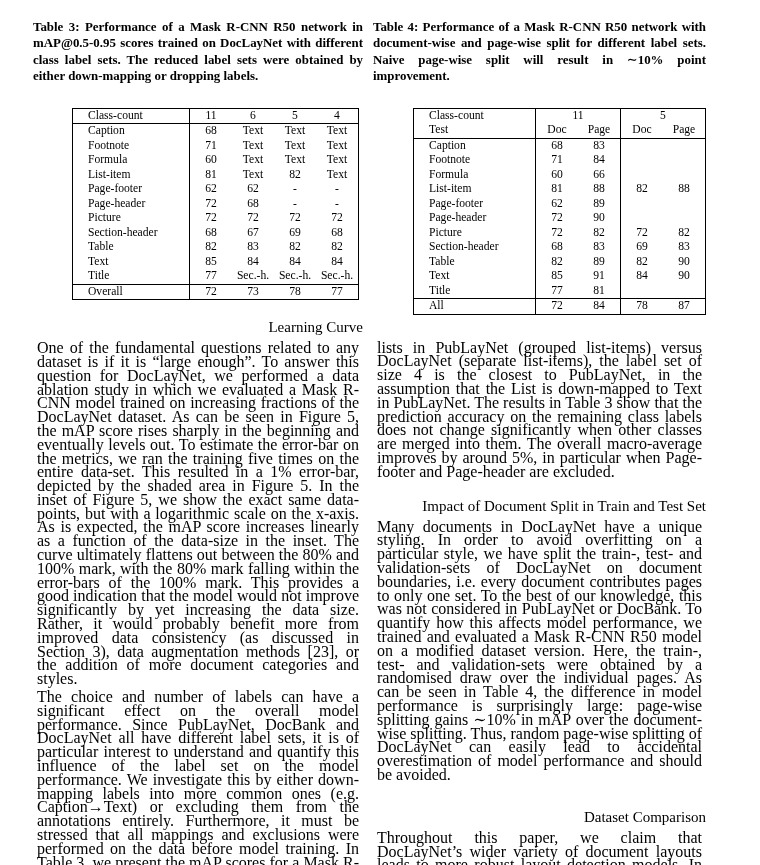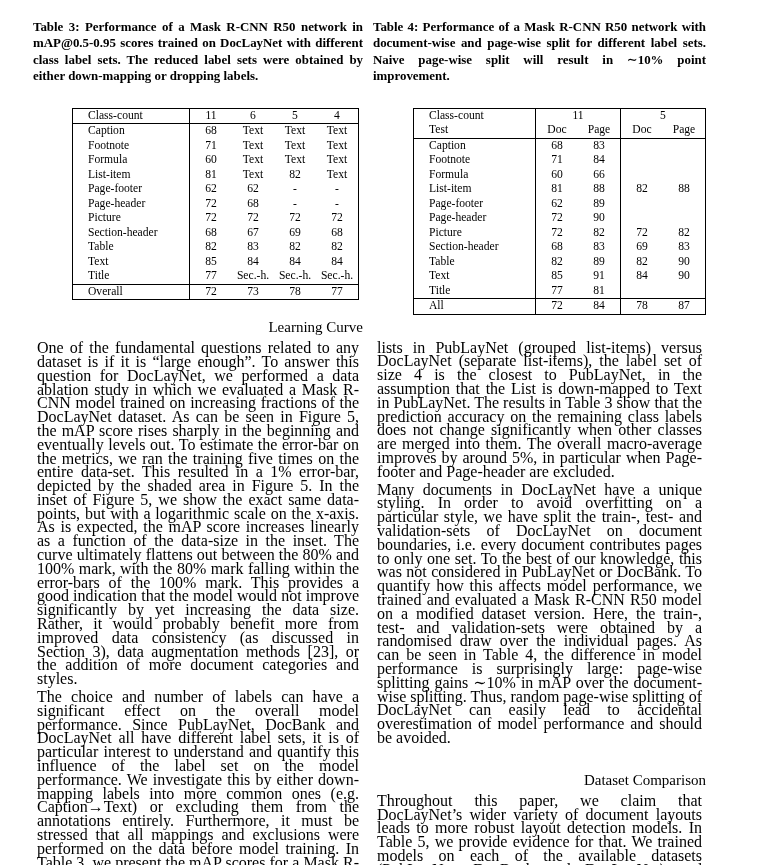--- a/index.html
+++ b/index.html
@@ -263,17 +263,18 @@
           <td class="num">72</td>
           <td class="num">84</td>
           <td class="num g2">78</td>
           <td class="num">87</td>
         </tr>
       </tfoot>
     </table>
 
   <p class="body cont">lists in PubLayNet (grouped list-items) versus DocLayNet (separate list-items), the label set of size 4 is the closest to PubLayNet, in the assumption that the List is down-mapped to Text in PubLayNet. The results in Table 3 show that the prediction accuracy on the remaining class labels does not change significantly when other classes are merged into them. The overall macro-average improves by around 5%, in particular when Page-footer and Page-header are excluded.</p>
 
+  <h2 class="sec">Impact of Document Split in Train and Test Set</h2>
   <p class="body">Many documents in DocLayNet have a unique styling. In order to avoid overfitting on a particular style, we have split the train-, test- and validation-sets of DocLayNet on document boundaries, i.e. every document contributes pages to only one set. To the best of our knowledge, this was not considered in PubLayNet or DocBank. To quantify how this affects model performance, we trained and evaluated a Mask R-CNN R50 model on a modified dataset version. Here, the train-, test- and validation-sets were obtained by a randomised draw over the individual pages. As can be seen in Table 4, the difference in model performance is surprisingly large: page-wise splitting gains ∼10% in mAP over the document-wise splitting. Thus, random page-wise splitting of DocLayNet can easily lead to accidental overestimation of model performance and should be avoided.</p>
 
   <h2 class="sec extra-gap">Dataset Comparison</h2>
   <p class="body">Throughout this paper, we claim that DocLayNet’s wider variety of document layouts leads to more robust layout detection models. In Table 5, we provide evidence for that. We trained models on each of the available datasets (PubLayNet, DocBank and DocLayNet) and evaluated them on the test sets of the other datasets. Due to the different label sets and annotation styles, a direct comparison is not possible. Hence, we focussed on the common labels among the datasets. Between PubLayNet and DocLayNet, these are Picture,</p>
 </div>
 
 </body></html>

